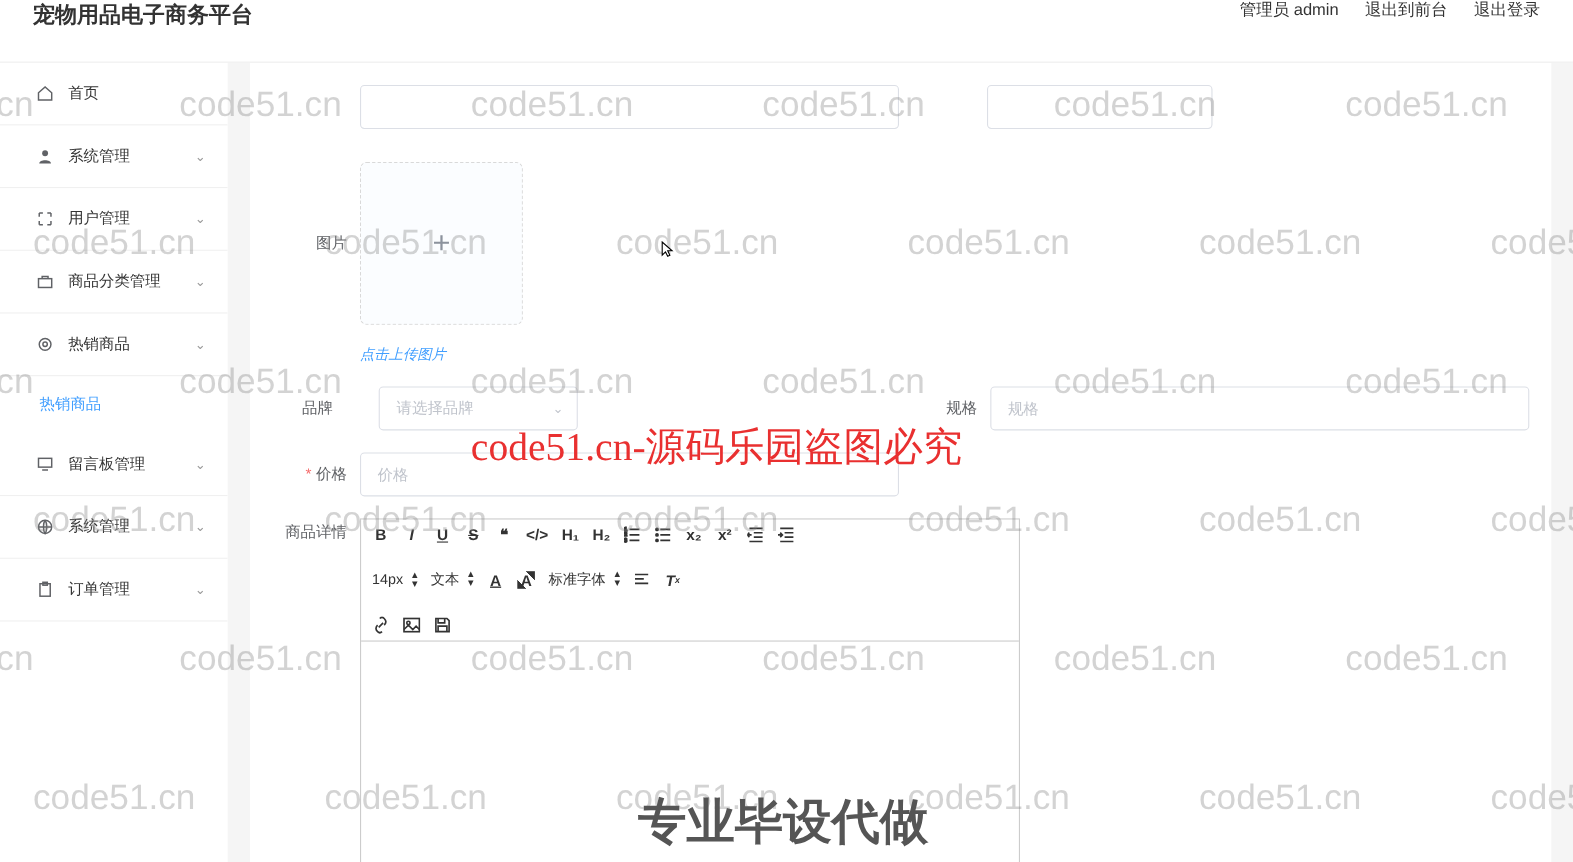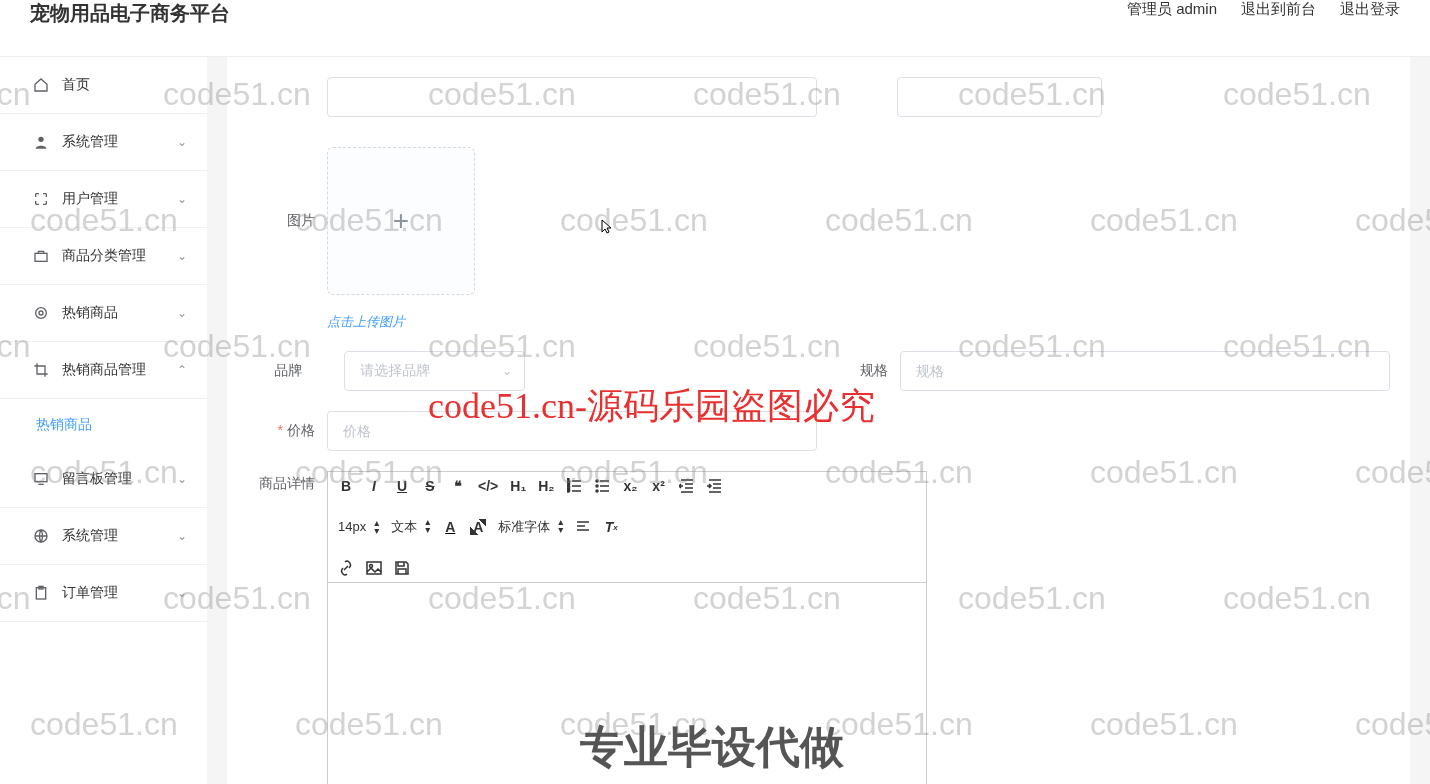--- a/index.html
+++ b/index.html
@@ -166,29 +166,20 @@
     </div>
     <div class="menu-item">
       <span class="icon">
           <svg viewBox="0 0 24 24" fill="none" stroke="#606266" stroke-width="2">
             <circle cx="12" cy="12" r="8"></circle>
             <circle cx="12" cy="12" r="3"></circle>
           </svg>
         </span>
       <span>热销商品</span>
       <span class="chevron">⌄</span>
-    </div>
-    <div class="menu-item">
-      <span class="icon">
-          <svg viewBox="0 0 24 24" fill="none" stroke="#606266" stroke-width="2">
-            <path d="M6 2 V18 H22 M2 6 H18 V22"></path>
-          </svg>
-        </span>
-      <span>热销商品管理</span>
-      <span class="chevron">⌃</span>
     </div>
     <div class="menu-sub">热销商品</div>
     <div class="menu-item">
       <span class="icon">
           <svg viewBox="0 0 24 24" fill="none" stroke="#606266" stroke-width="2">
             <rect x="3" y="4" width="18" height="12"></rect>
             <path d="M8 20 H16"></path>
           </svg>
         </span>
       <span>留言板管理</span>

